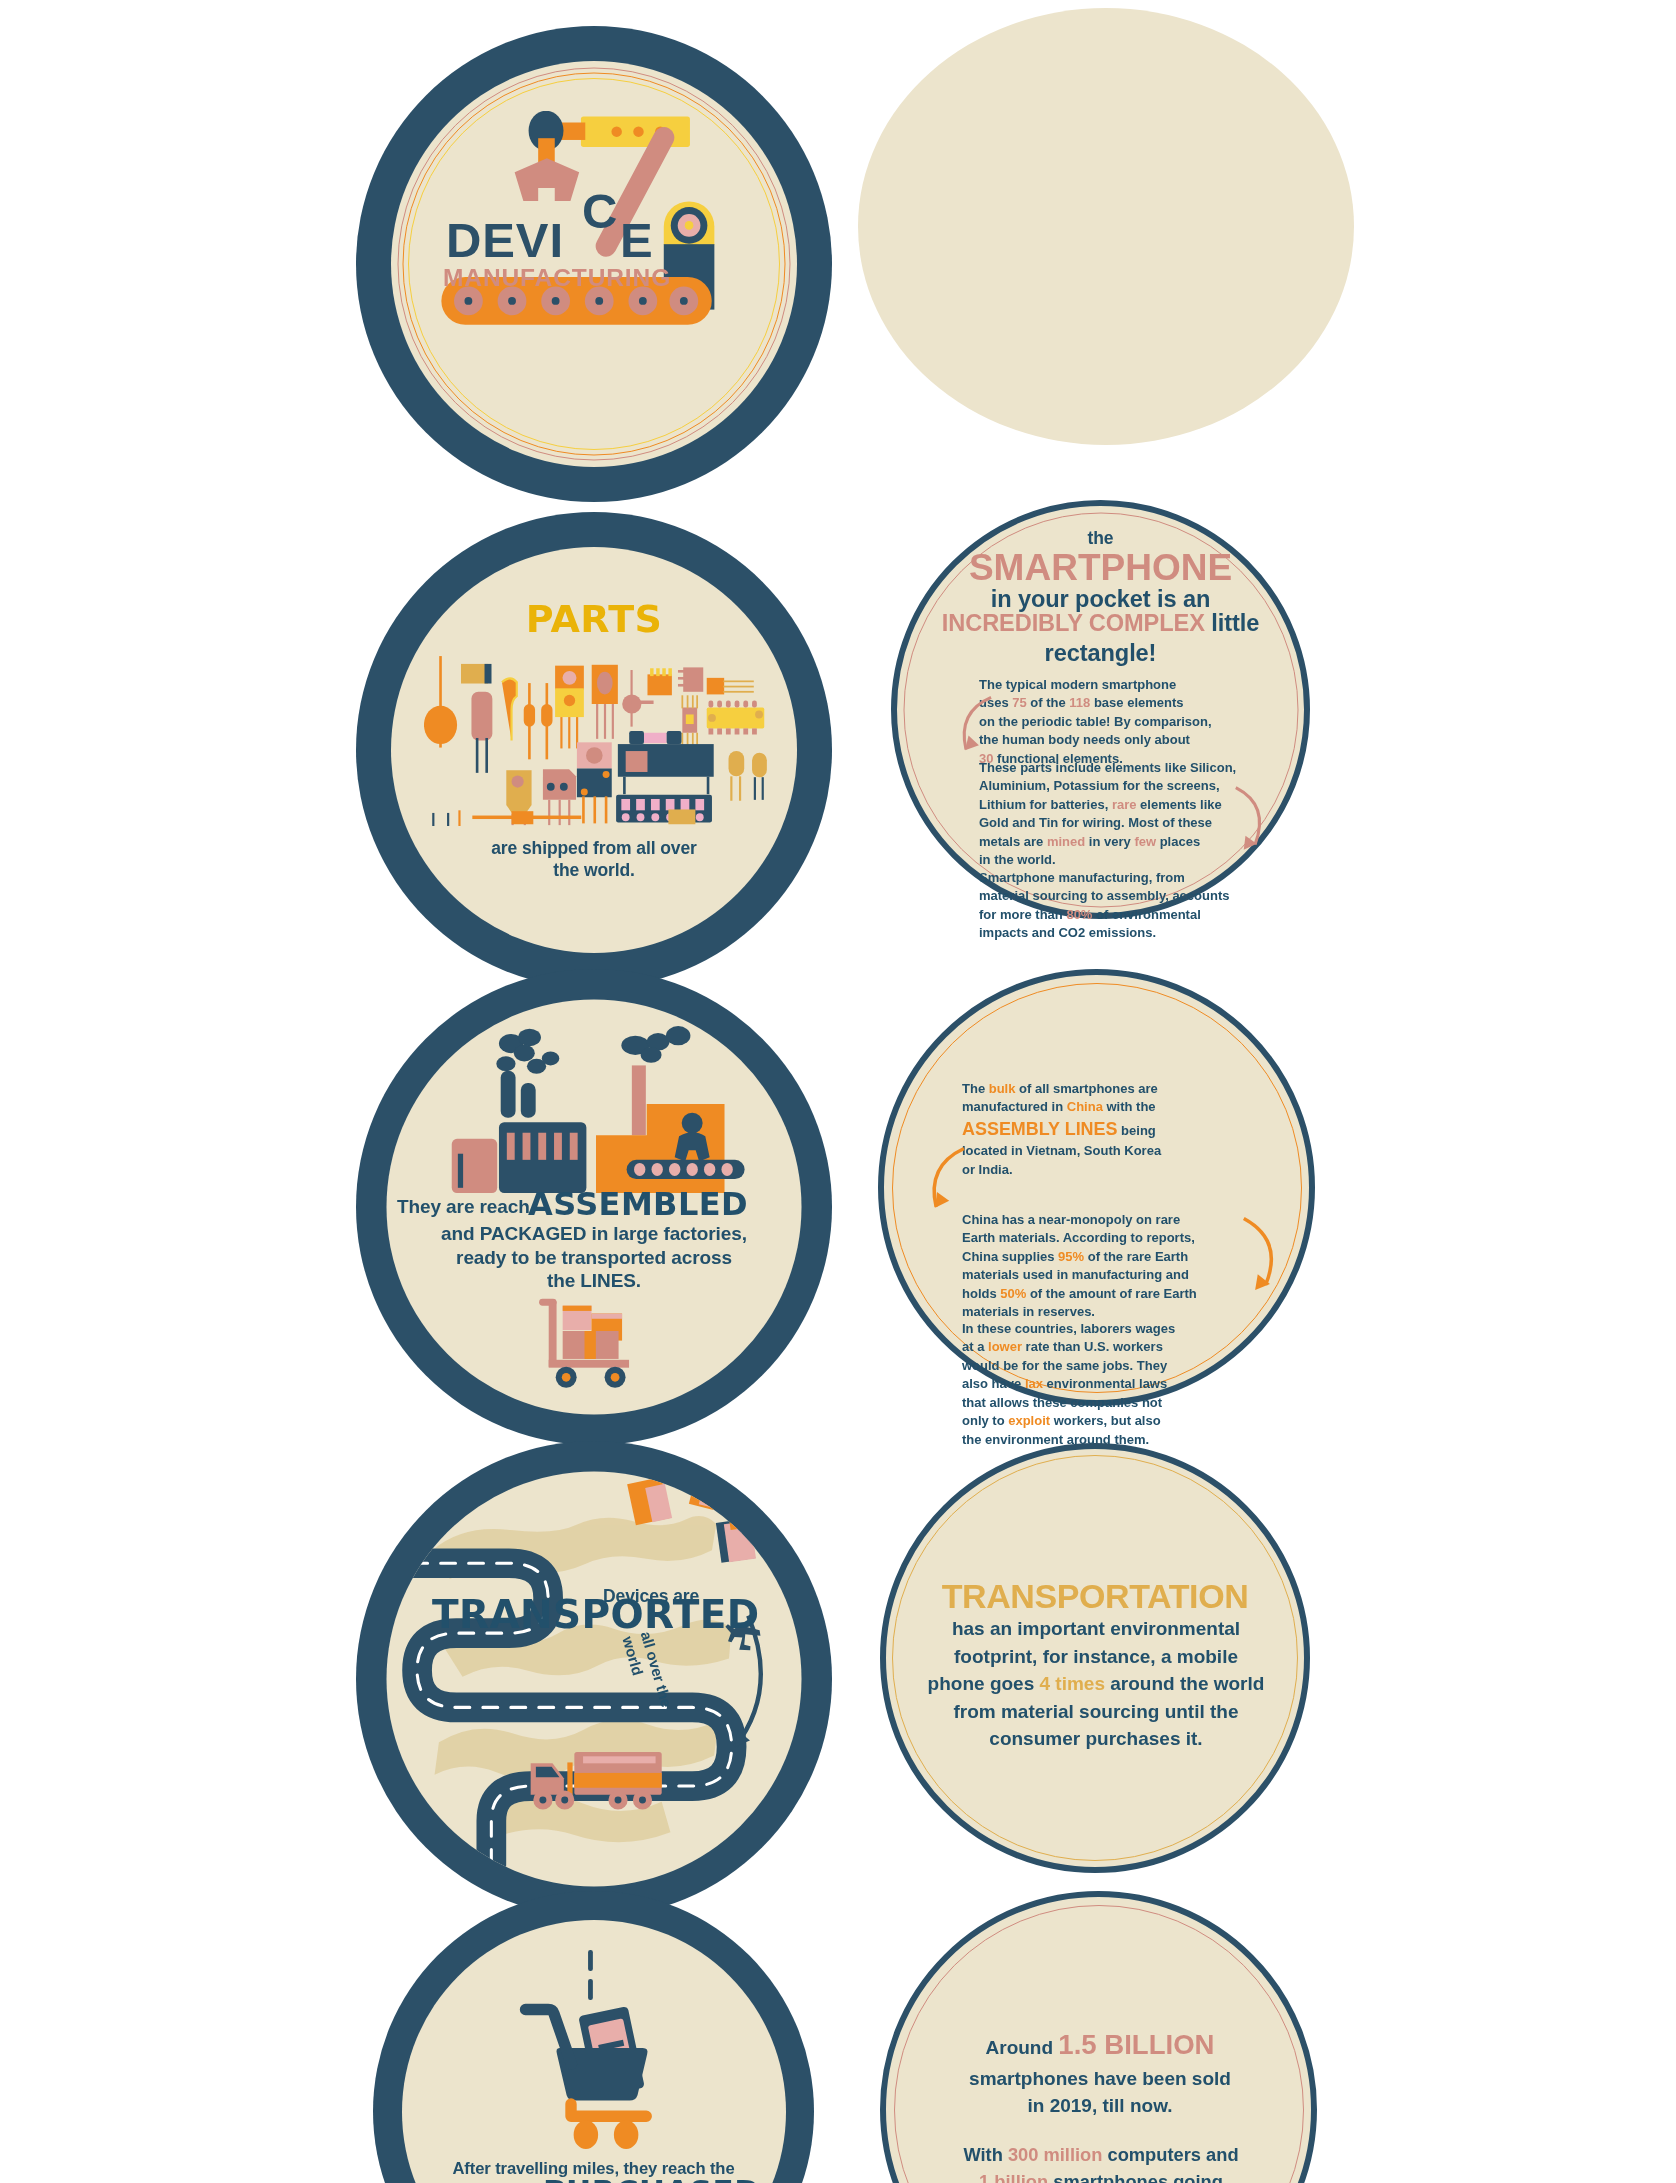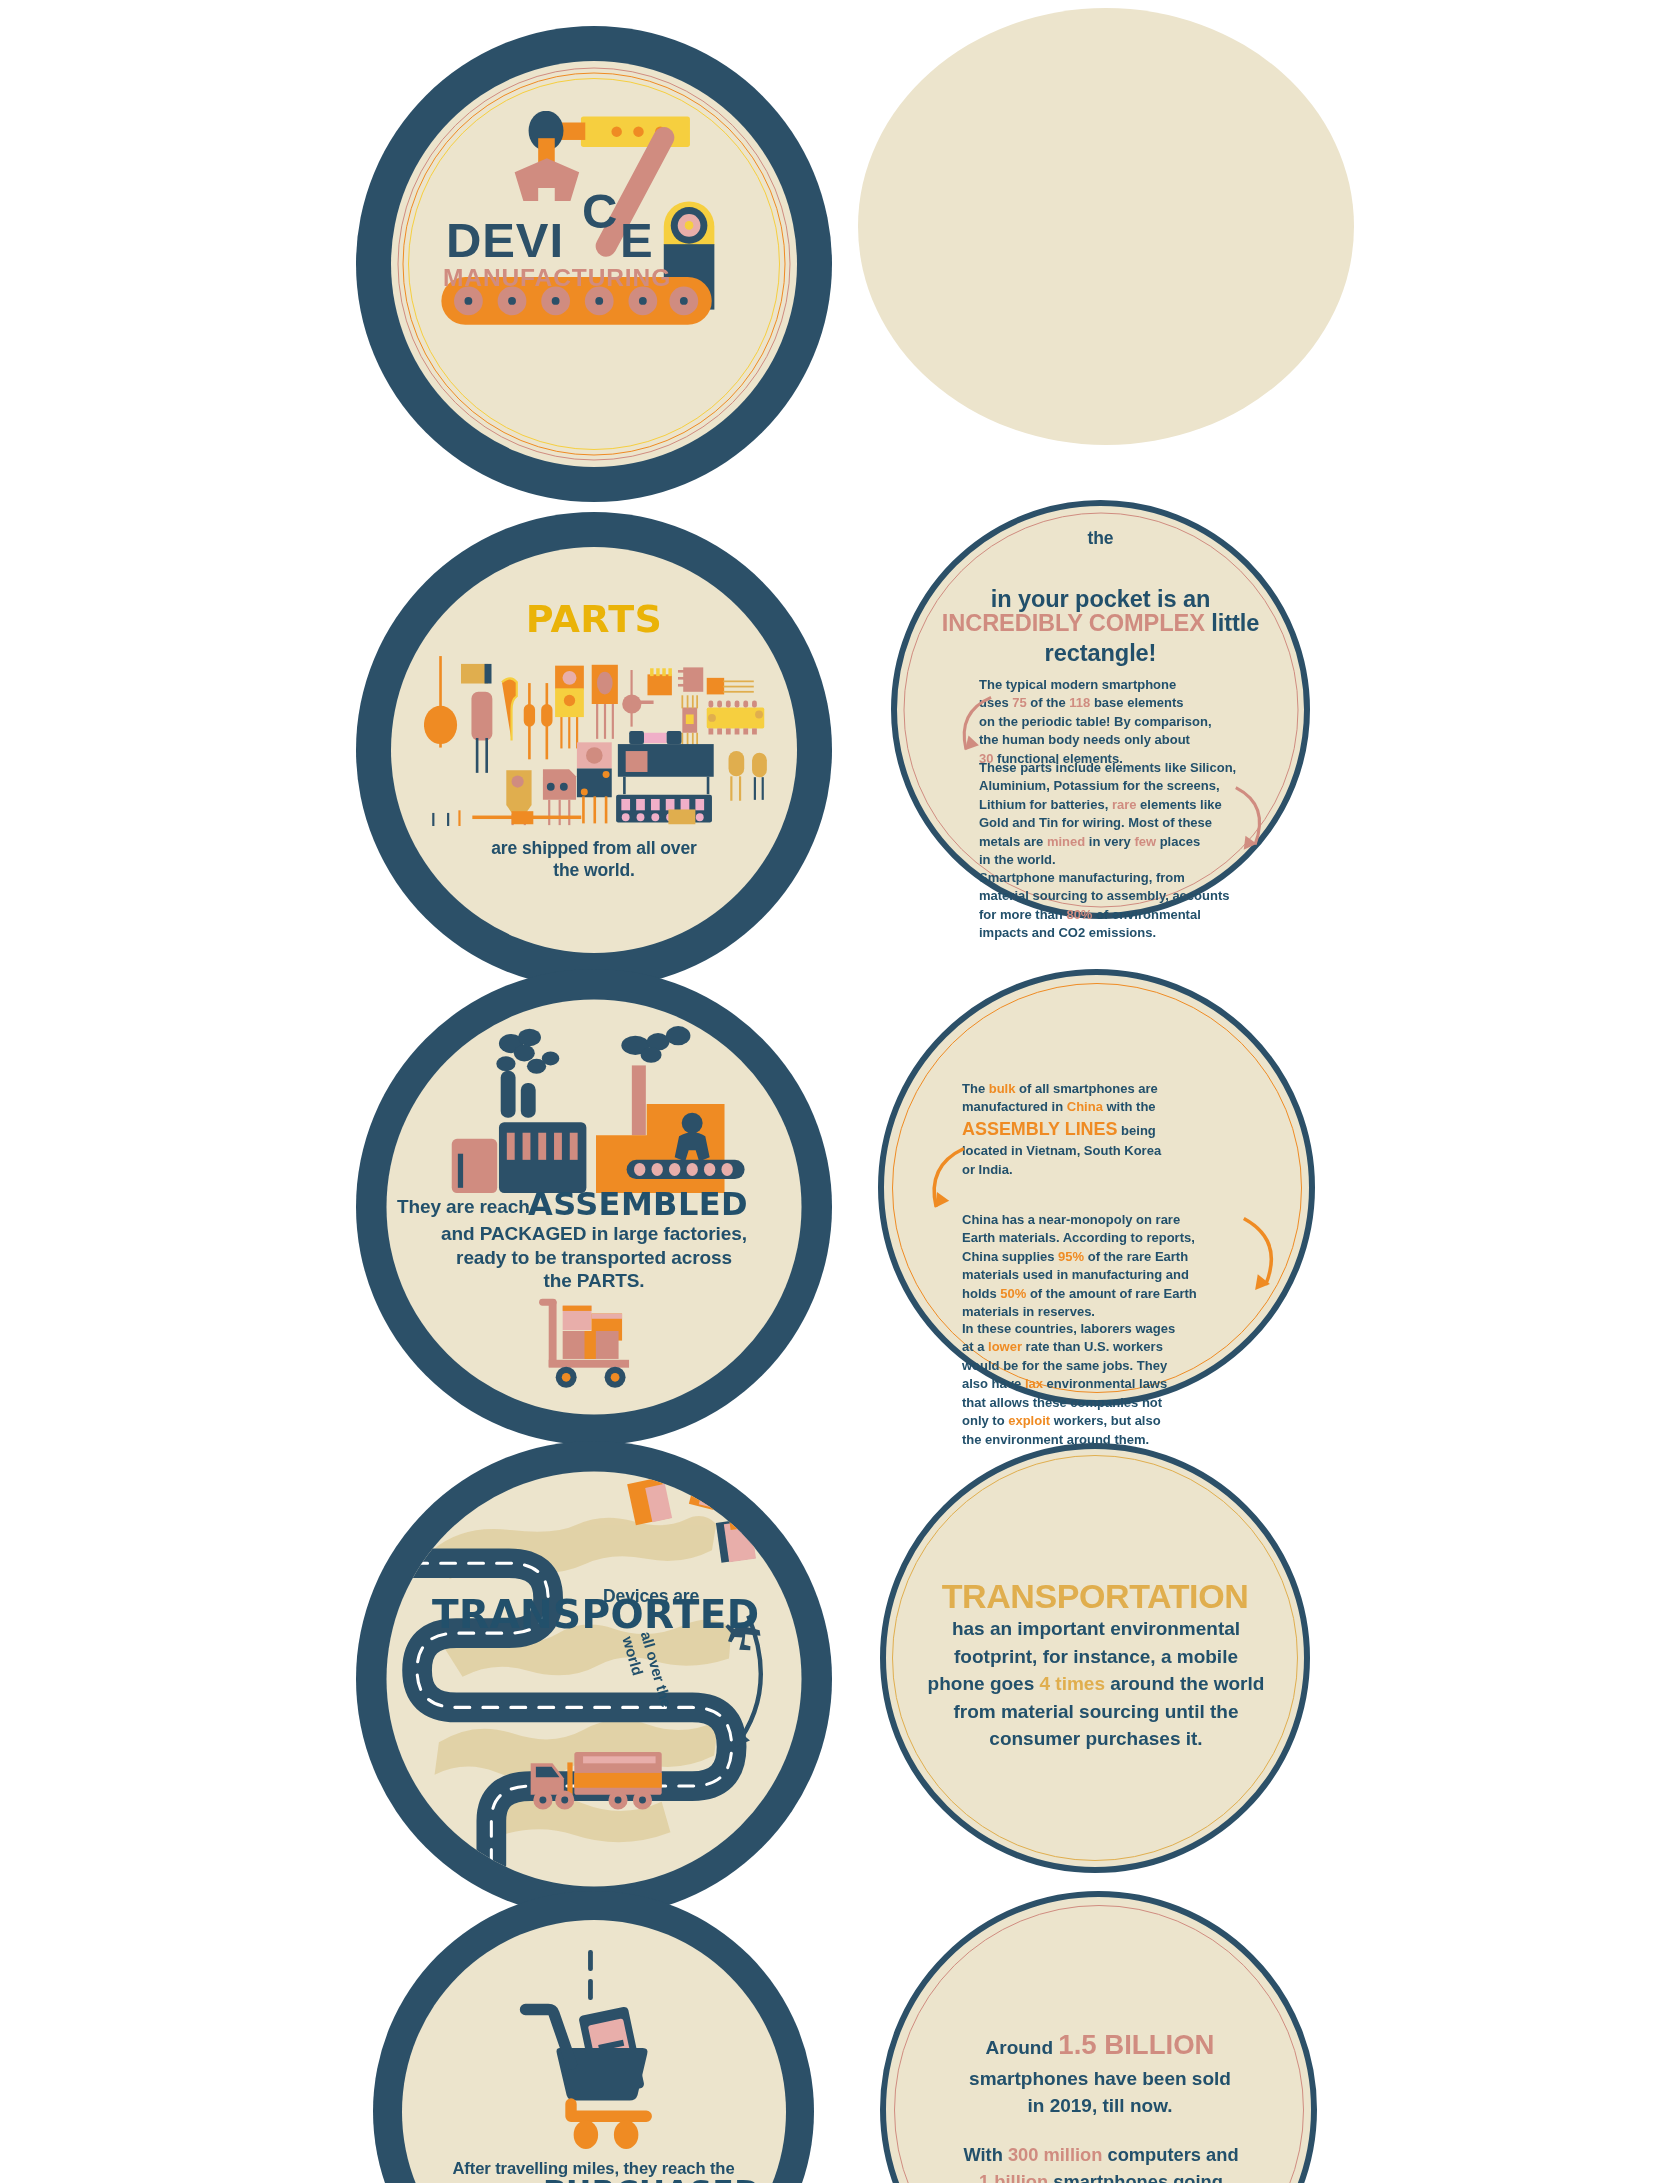--- a/index.html
+++ b/index.html
@@ -298,21 +298,21 @@
           <ellipse cx="570" cy="328" rx="13" ry="15"></ellipse>
         <ellipse cx="610" cy="328" rx="13" ry="15"></ellipse>
           <ellipse cx="650" cy="328" rx="13" ry="15"></ellipse>
       </g>
     </svg>
 
     <div class="txt abs" style="left:41px;top:226px;font-size:19px;">They are reach</div>
     <div class="txt hand abs" style="left:172px;top:215px;font-size:32px;">ASSEMBLED</div>
     <div class="txt abs" style="left:0;top:253px;width:476px;font-size:19px;">and PACKAGED in large factories,</div>
     <div class="txt abs" style="left:0;top:277px;width:476px;font-size:19px;">ready to be transported across</div>
-    <div class="txt abs" style="left:0;top:300px;width:476px;font-size:19px;">the PARTS.</div>
+    <div class="txt abs" style="left:0;top:300px;width:476px;font-size:19px;">the LINES.</div>
 
     <svg class="abs" style="left:170px;top:327px;" width="131" height="94" viewBox="0 0 300 215">
       <rect x="84" y="22" width="66" height="56" fill="#e8aeaa"></rect>
       <rect x="84" y="22" width="66" height="12" fill="#ef8b23"></rect>
       <rect x="150" y="40" width="70" height="62" fill="#ef8b23"></rect>
       <rect x="150" y="40" width="70" height="12" fill="#e8aeaa"></rect>
       <rect x="84" y="80" width="128" height="64" fill="#d08c80"></rect>
       <rect x="134" y="80" width="26" height="64" fill="#ef8b23"></rect>
       <path d="M52 12 l0 150 l18 0 l0 -150 Z" fill="#d08c80"></path>
       <rect x="52" y="146" width="184" height="18" fill="#d08c80"></rect>
@@ -415,20 +415,21 @@
     <div class="txt hand abs" style="left:170px;top:281px;font-size:31px;">PURCHASED</div>
 
   </div>
 
   <div class="circ plain" style="left:858px;top:7.9px;width:496px;height:437px;border-radius:50%;"></div>
 
   <div class="panel-ring" style="left:891px;top:500px;width:419px;height:419px;">
     <div class="panel-inner-stroke" style="width:395px;height:395px;border:1.7px solid #d08c80;"></div>
 
     <div class="txt head-the abs" style="left:0;top:21px;width:407px;">the</div>
+    <div class="txt head-big abs rose" style="left:0;top:38px;width:407px;color:#d08c80;">SMARTPHONE</div>
     <div class="txt head-mid abs" style="left:0;top:78px;width:407px;">in your pocket is an</div>
     <div class="txt head-mix abs" style="left:0;top:102px;width:407px;">
       <span class="rose">INCREDIBLY COMPLEX</span><span> little rectangle!</span>
     </div>
 
     <div class="body-txt abs" id="p1a" style="left:82px;top:148px;width:271px;"><span style="color: rgb(34, 80, 107);">The typical modern smartphone</span><br><span style="color: rgb(34, 80, 107);">uses </span><span style="color: rgb(208, 140, 128);">75</span><span style="color: rgb(34, 80, 107);"> of the </span><span style="color: rgb(208, 140, 128);">118</span><span style="color: rgb(34, 80, 107);"> base elements</span><br><span style="color: rgb(34, 80, 107);">on the periodic table! By comparison,</span><br><span style="color: rgb(34, 80, 107);">the human body needs only about</span><br><span style="color: rgb(208, 140, 128);">30</span><span style="color: rgb(34, 80, 107);"> functional elements.</span></div>
     <div class="body-txt abs" id="p1b" style="left:82px;top:231px;width:279px;"><span style="color: rgb(34, 80, 107);">These parts include elements like Silicon,</span><br><span style="color: rgb(34, 80, 107);">Aluminium, Potassium for the screens,</span><br><span style="color: rgb(34, 80, 107);">Lithium for batteries, </span><span style="color: rgb(208, 140, 128);">rare</span><span style="color: rgb(34, 80, 107);"> elements like</span><br><span style="color: rgb(34, 80, 107);">Gold and Tin for wiring. Most of these</span><br><span style="color: rgb(34, 80, 107);">metals are </span><span style="color: rgb(208, 140, 128);">mined</span><span style="color: rgb(34, 80, 107);"> in very </span><span style="color: rgb(208, 140, 128);">few</span><span style="color: rgb(34, 80, 107);"> places</span><br><span style="color: rgb(34, 80, 107);">in the world.</span></div>
     <div class="body-txt abs" id="p1c" style="left:82px;top:341px;width:284px;"><span style="color: rgb(34, 80, 107);">Smartphone manufacturing, from</span><br><span style="color: rgb(34, 80, 107);">material sourcing to assembly, accounts</span><br><span style="color: rgb(34, 80, 107);">for more than </span><span style="color: rgb(208, 140, 128);">80%</span><span style="color: rgb(34, 80, 107);"> of environmental</span><br><span style="color: rgb(34, 80, 107);">impacts and CO2 emissions.</span></div>
 
     <svg class="abs" style="left:49px;top:188px;" width="52" height="65" viewBox="0 0 120 150">

